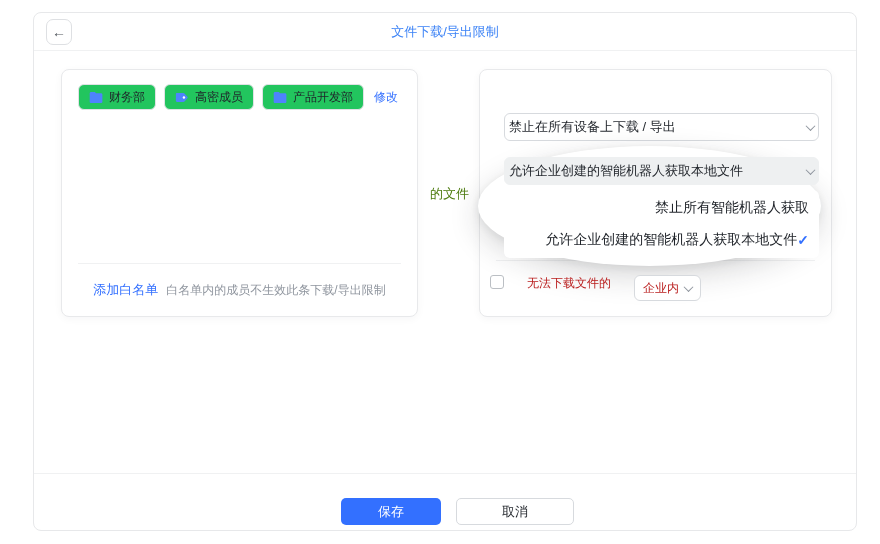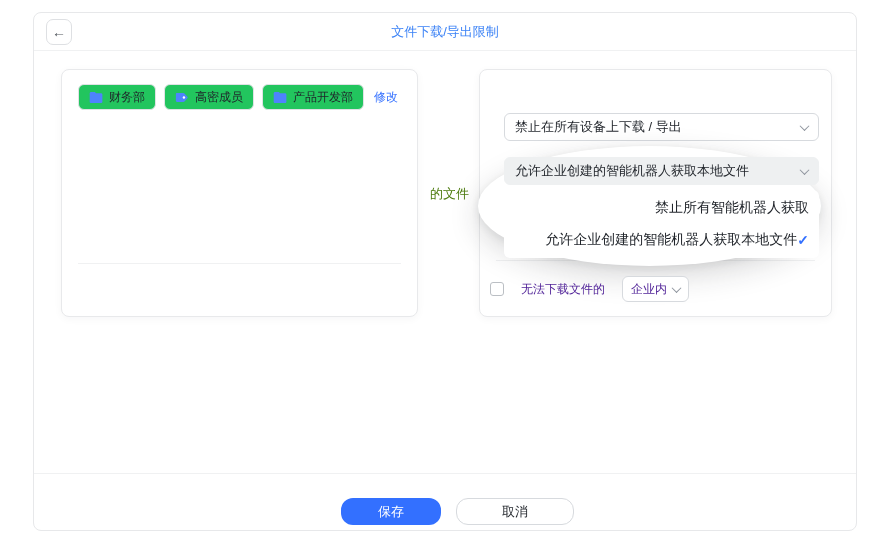--- a/index.html
+++ b/index.html
@@ -26,45 +26,45 @@
   .tag svg { display:block; }
   .modify-link { font-size:12px; color:#3370ff; cursor:pointer; margin-left:2px; }
   
   .lp-divider { position:absolute; left:16px; right:16px; top:193px; height:1px; background:#f0f1f2; }
   .whitelist-row { position:absolute; left:0; right:0; top:207px; height:26px; display:flex;
                    align-items:center; justify-content:center; gap:8px; }
   .wl-link { font-size:13px; color:#3370ff; cursor:pointer; }
   .wl-hint { font-size:12px; color:#8f959e; }
   
   .select-box { position:absolute; left:24px; width:315px; height:28px; border:1px solid #d7dade;
-                border-radius:6px; background:#fff; display:flex; align-items:center; padding:0 10px;
+                border-radius:6px; background:#fff; display:flex; align-items:center; padding:0 4px;
                 font-size:13px; color:#1f2329; cursor:pointer; }
   .select-box .val { flex:1; white-space:nowrap; overflow:hidden; }
   .chev { width:7px; height:7px; border-right:1.3px solid #8f959e; border-bottom:1.3px solid #8f959e;
           transform:rotate(45deg) translate(-1px,-1px); flex:none; }
   .dd-device { top:43px; }
   .spotlight { position:absolute; left:-2px; top:76px; width:343px; height:120px; background:#fff;
                border-radius:50%; box-shadow:0 10px 30px rgba(31,35,41,0.18), 0 2px 8px rgba(31,35,41,0.08); z-index:4; }
   .dd-robot { top:87px; z-index:5; background:#eef0f1; border:1px solid #eef0f1; }
   .dd-menu { position:absolute; left:24px; top:120px; width:315px; z-index:5; background:#fff;
              border-radius:6px; padding:2px 0; }
   .dd-option { height:32px; display:flex; align-items:center; padding:0 10px; font-size:14px;
                font-weight:500; color:#1f2329; cursor:pointer; border-radius:4px; }
   .dd-option .opt-label { flex:1; white-space:nowrap;text-align:right; }
   .opt-check { color:#3370ff; font-size:14px; font-weight:700; flex:none; }
   .rp-divider { position:absolute; left:16px; right:16px; top:190px; height:1px; background:#f0f1f2; z-index:1; }
-  .request-row { position:absolute; left:10px; top:205px; height:28px; display:flex; align-items:center;
-                 gap:17px; font-size:12px; color:#4c1d95; white-space:nowrap; z-index:5; }
+  .request-row { position:absolute; left:10px; top:205px; height:28px; display:flex; align-items:flex-start;
+                 gap:23px; font-size:12px; color:#b91c1c; white-space:nowrap; z-index:5; }
   .checkbox { width:14px; height:14px; border:1px solid #bbbfc4; border-radius:3px; background:#fff;
               cursor:pointer; flex:none; }
   .scope-select { height:26px; border:1px solid #d7dade; border-radius:6px; display:flex; align-items:center;
                   gap:6px; padding:12px 8px; font-size:12px; cursor:pointer; background:#fff; }
   
   .ftr-divider { position:absolute; left:0; right:0; top:460px; height:1px; background:#f0f1f2; }
-  .btn { position:absolute; top:485px; height:27px; border-radius:12px; font-size:13px; cursor:pointer;
+  .btn { position:absolute; top:485px; height:27px; border-radius:5px; font-size:13px; cursor:pointer;
          display:flex; align-items:center; justify-content:center; font-family:inherit; }
   .btn-save { left:307px; width:100px; background:#3370ff; color:#fff; border:none; }
   .btn-cancel { left:422px; width:118px; background:#fff; color:#1f2329; border:1px solid #d7dade; }
 </style>
 </head>
 <body>
 
 <div class="modal">
 
   <div class="hdr">
@@ -97,20 +97,24 @@
         <span>
           <svg width="14" height="13" viewBox="0 0 16 14">
               <path d="M0.8 2.2C0.8 1.3 1.5 0.6 2.4 0.6h3.4c0.5 0 0.9 0.2 1.2 0.5l1 1.1h5.7c0.9 0 1.6 0.7 1.6 1.6v8c0 0.9-0.7 1.6-1.6 1.6H2.4c-0.9 0-1.6-0.7-1.6-1.6V2.2z" fill="#4e83fd"></path>
             </svg>
         </span>
         <span class="tag-label">产品开发部</span>
       </div>
       <span class="modify-link">修改</span>
     </div>
     <div class="lp-divider"></div>
+    <div class="whitelist-row">
+      <span class="wl-link">添加白名单</span>
+      <span class="wl-hint">白名单内的成员不生效此条下载/导出限制</span>
+    </div>
   </div>
 
   <div class="connector">的文件</div>
 
   <div class="panel panel-right">
 
     <div class="select-box dd-device">
       <span class="val">禁止在所有设备上下载 / 导出</span>
       <span class="chev"></span>
     </div>

